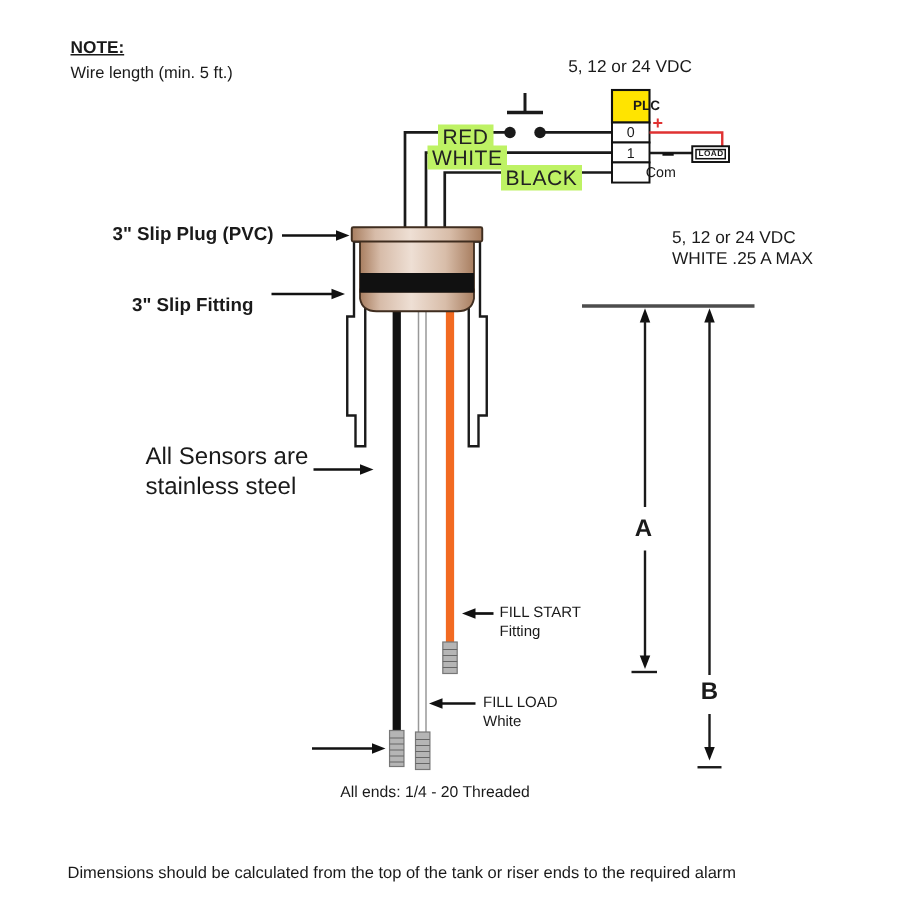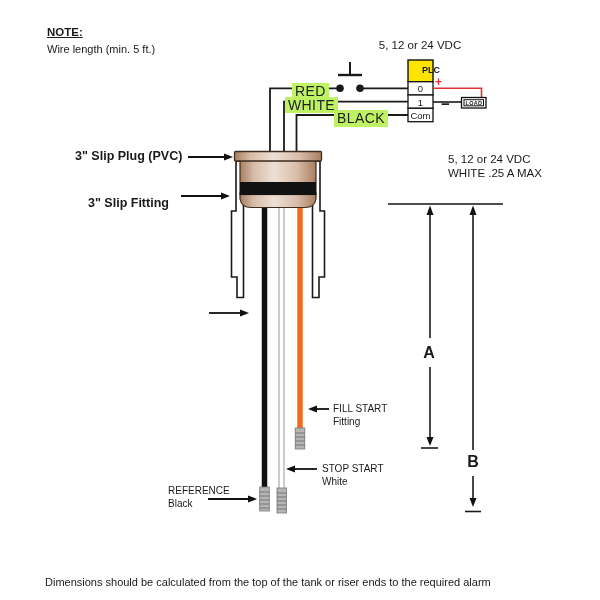--- a/index.html
+++ b/index.html
@@ -153,51 +153,50 @@
 
   <div class="lbl supply" style="left:370px; top:39px; width:100px; text-align:center;">5, 12 or 24 VDC</div>
 
   <div class="lbl wire-tag" style="left:292px; top:83px;">RED</div>
   <div class="lbl wire-tag" style="left:285px; top:96.5px;">WHITE</div>
   <div class="lbl wire-tag" style="left:334px; top:110px;">BLACK</div>
 
   <div class="lbl plc-title" style="left:408px; top:65px;">PLC</div>
   <div class="lbl plc-term" style="left:408px; top:83px;">0</div>
   <div class="lbl plc-term" style="left:408px; top:96.5px;">1</div>
-  <div class="lbl plc-term" style="left:408px; top:110px;">Com</div>
+  <div class="lbl plc-term" style="left:428px; top:110px;">Com</div>
   <div class="lbl plus" style="left:435px; top:75px;">+</div>
   <div class="lbl minus" style="left:441px; top:95px;">−</div>
   <div class="lbl load-txt" style="left:462px; top:99.5px;">LOAD</div>
 
   <div class="lbl callout-bold" style="left:75px; top:149px;">3" Slip Plug (PVC)</div>
   <div class="lbl callout-bold" style="left:88px; top:196px;">3" Slip Fitting</div>
 
   <div class="lbl sensors" style="left:97px; top:295px;">
+    <span class="blk">All Sensors are</span>
+    <span class="blk">stainless steel</span>
   </div>
 
   <div class="lbl rating" style="left:448px; top:153px;">
     <span class="blk">5, 12 or 24 VDC</span>
     <span class="blk">WHITE .25 A MAX</span>
   </div>
 
   <div class="lbl dim-letter" style="left:420px; top:343px;">A</div>
   <div class="lbl dim-letter" style="left:464px; top:452px;">B</div>
 
   <div class="lbl small-tag" style="left:333px; top:402px;">
     <span class="blk">FILL START</span>
     <span class="blk">Fitting</span>
   </div>
   <div class="lbl small-tag" style="left:322px; top:462px;">
-    <span class="blk">STOP START</span>
+    <span class="blk">FILL LOAD</span>
     <span class="blk">White</span>
   </div>
-  <div class="lbl small-tag" style="left:168px; top:484px;">
-    <span class="blk">REFERENCE</span>
-    <span class="blk">Black</span>
-  </div>
-
+
+  <div class="lbl ends" style="left:190px; top:522px;">All ends: 1/4 - 20 Threaded</div>
 
   <div class="lbl footer" style="left:45px; top:544px;">
     <span class="blk">Dimensions should be calculated from the top of the tank or riser ends to the required alarm</span>
     
   </div>
 
 </div>
 
 </body></html>

